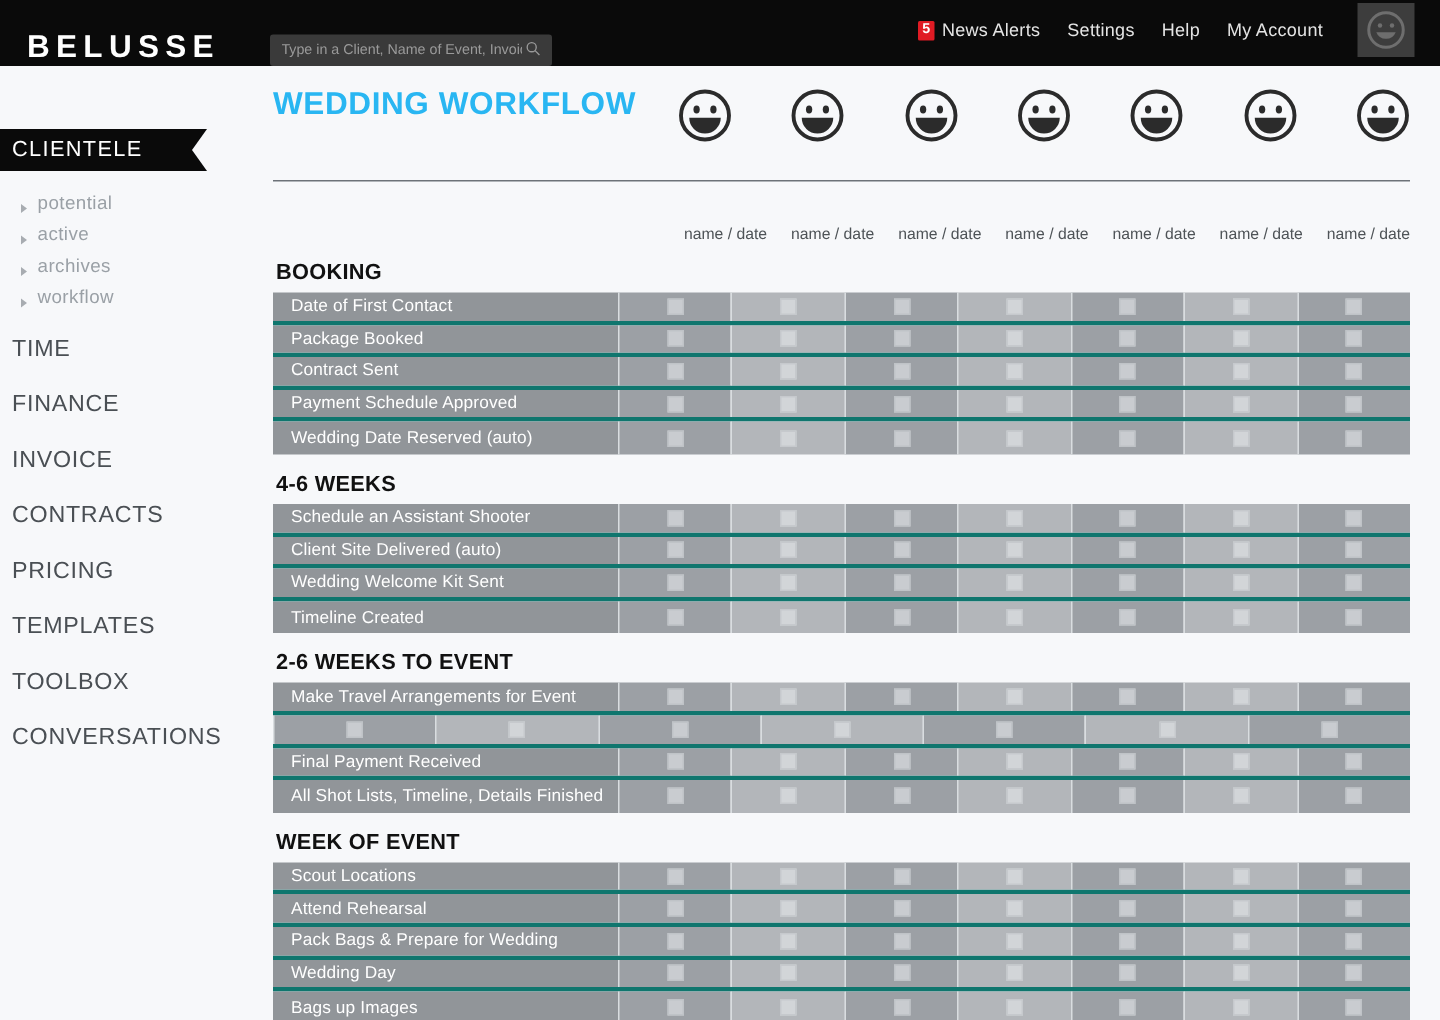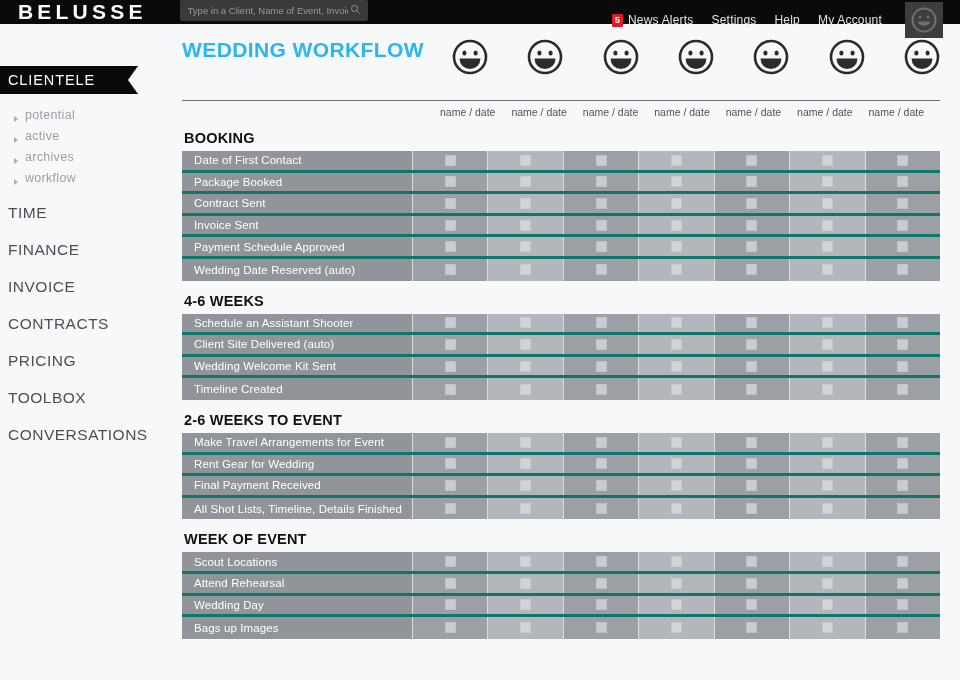--- a/index.html
+++ b/index.html
@@ -6,24 +6,24 @@
   html, body {
     width: 960px; height: 680px;
     background: #f7f8fa;
     font-family: "Liberation Sans", sans-serif;
     overflow: hidden;
   }
 
   
   .topbar {
     position: relative;
-    height: 24px;
+    height: 44px;
     background: #0a0a0a;
     display: flex;
-    align-items: flex-start;
+    align-items: flex-end;
   }
   .logo {
     color: #ffffff;
     font-size: 21px;
     font-weight: 700;
     letter-spacing: 4.2px;
     margin-left: 18px;
     white-space: nowrap;
   }
   .search-wrap {
@@ -195,23 +195,24 @@
     margin: 4px 20px 0 8px;
   }
   .namedate-row {
     display: flex;
     padding-left: 266px;
     margin-top: 5px;
     margin-right: 20px;
   }
   .namedate-cell {
     flex: 1;
-    text-align: left;
+    text-align: right;
     font-size: 10.5px;
     color: #4e5357;
+    margin-top: 24px;
   }
 
   .section { margin-top: 12px; }
   .section-title {
     font-size: 14.5px;
     font-weight: 700;
     color: #111;
     letter-spacing: .2px;
     padding-left: 10px;
     margin-bottom: 5px;
@@ -310,20 +311,21 @@
         <span class="caret"></span>
         <span class="txt">workflow</span>
       </div>
     </div>
 
     <div class="navitem">TIME</div>
     <div class="navitem">FINANCE</div>
     <div class="navitem">INVOICE</div>
     <div class="navitem">CONTRACTS</div>
     <div class="navitem">PRICING</div>
+    <div class="navitem">TEMPLATES</div>
     <div class="navitem">TOOLBOX</div>
     <div class="navitem">CONVERSATIONS</div>
   </div>
 
   <div class="main">
     <div class="title-row">
       <div class="page-title">WEDDING WORKFLOW</div>
       <div class="smiley-head" id="smiley-head">
           <div class="smiley-cell">
             <svg width="38" height="38" viewBox="0 0 38 38">
@@ -466,44 +468,20 @@
                 <div class="chk"></div>
               </div>
               <div class="tcell light">
                 <div class="chk"></div>
               </div>
               <div class="tcell dark">
                 <div class="chk"></div>
               </div>
             </div>
             <div class="trow">
-              <div class="tlabel">Invoice Sent</div>
-              <div class="tcell dark">
-                <div class="chk"></div>
-              </div>
-              <div class="tcell light">
-                <div class="chk"></div>
-              </div>
-              <div class="tcell dark">
-                <div class="chk"></div>
-              </div>
-              <div class="tcell light">
-                <div class="chk"></div>
-              </div>
-              <div class="tcell dark">
-                <div class="chk"></div>
-              </div>
-              <div class="tcell light">
-                <div class="chk"></div>
-              </div>
-              <div class="tcell dark">
-                <div class="chk"></div>
-              </div>
-            </div>
-            <div class="trow">
               <div class="tlabel">Payment Schedule Approved</div>
               <div class="tcell dark">
                 <div class="chk"></div>
               </div>
               <div class="tcell light">
                 <div class="chk"></div>
               </div>
               <div class="tcell dark">
                 <div class="chk"></div>
               </div>
@@ -668,21 +646,20 @@
                 <div class="chk"></div>
               </div>
               <div class="tcell light">
                 <div class="chk"></div>
               </div>
               <div class="tcell dark">
                 <div class="chk"></div>
               </div>
             </div>
             <div class="trow">
-              <div class="tlabel">Rent Gear for Wedding</div>
               <div class="tcell dark">
                 <div class="chk"></div>
               </div>
               <div class="tcell light">
                 <div class="chk"></div>
               </div>
               <div class="tcell dark">
                 <div class="chk"></div>
               </div>
               <div class="tcell light">
@@ -793,20 +770,44 @@
                 <div class="chk"></div>
               </div>
               <div class="tcell light">
                 <div class="chk"></div>
               </div>
               <div class="tcell dark">
                 <div class="chk"></div>
               </div>
             </div>
             <div class="trow">
+              <div class="tlabel">Pack Bags &amp; Prepare for Wedding</div>
+              <div class="tcell dark">
+                <div class="chk"></div>
+              </div>
+              <div class="tcell light">
+                <div class="chk"></div>
+              </div>
+              <div class="tcell dark">
+                <div class="chk"></div>
+              </div>
+              <div class="tcell light">
+                <div class="chk"></div>
+              </div>
+              <div class="tcell dark">
+                <div class="chk"></div>
+              </div>
+              <div class="tcell light">
+                <div class="chk"></div>
+              </div>
+              <div class="tcell dark">
+                <div class="chk"></div>
+              </div>
+            </div>
+            <div class="trow">
               <div class="tlabel">Wedding Day</div>
               <div class="tcell dark">
                 <div class="chk"></div>
               </div>
               <div class="tcell light">
                 <div class="chk"></div>
               </div>
               <div class="tcell dark">
                 <div class="chk"></div>
               </div>

